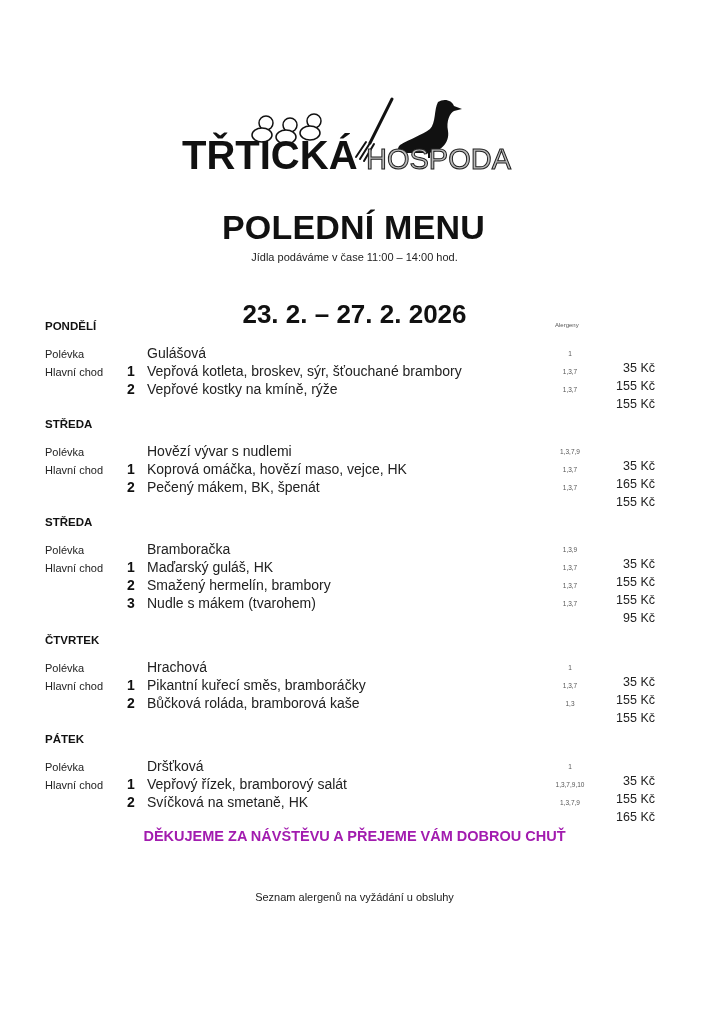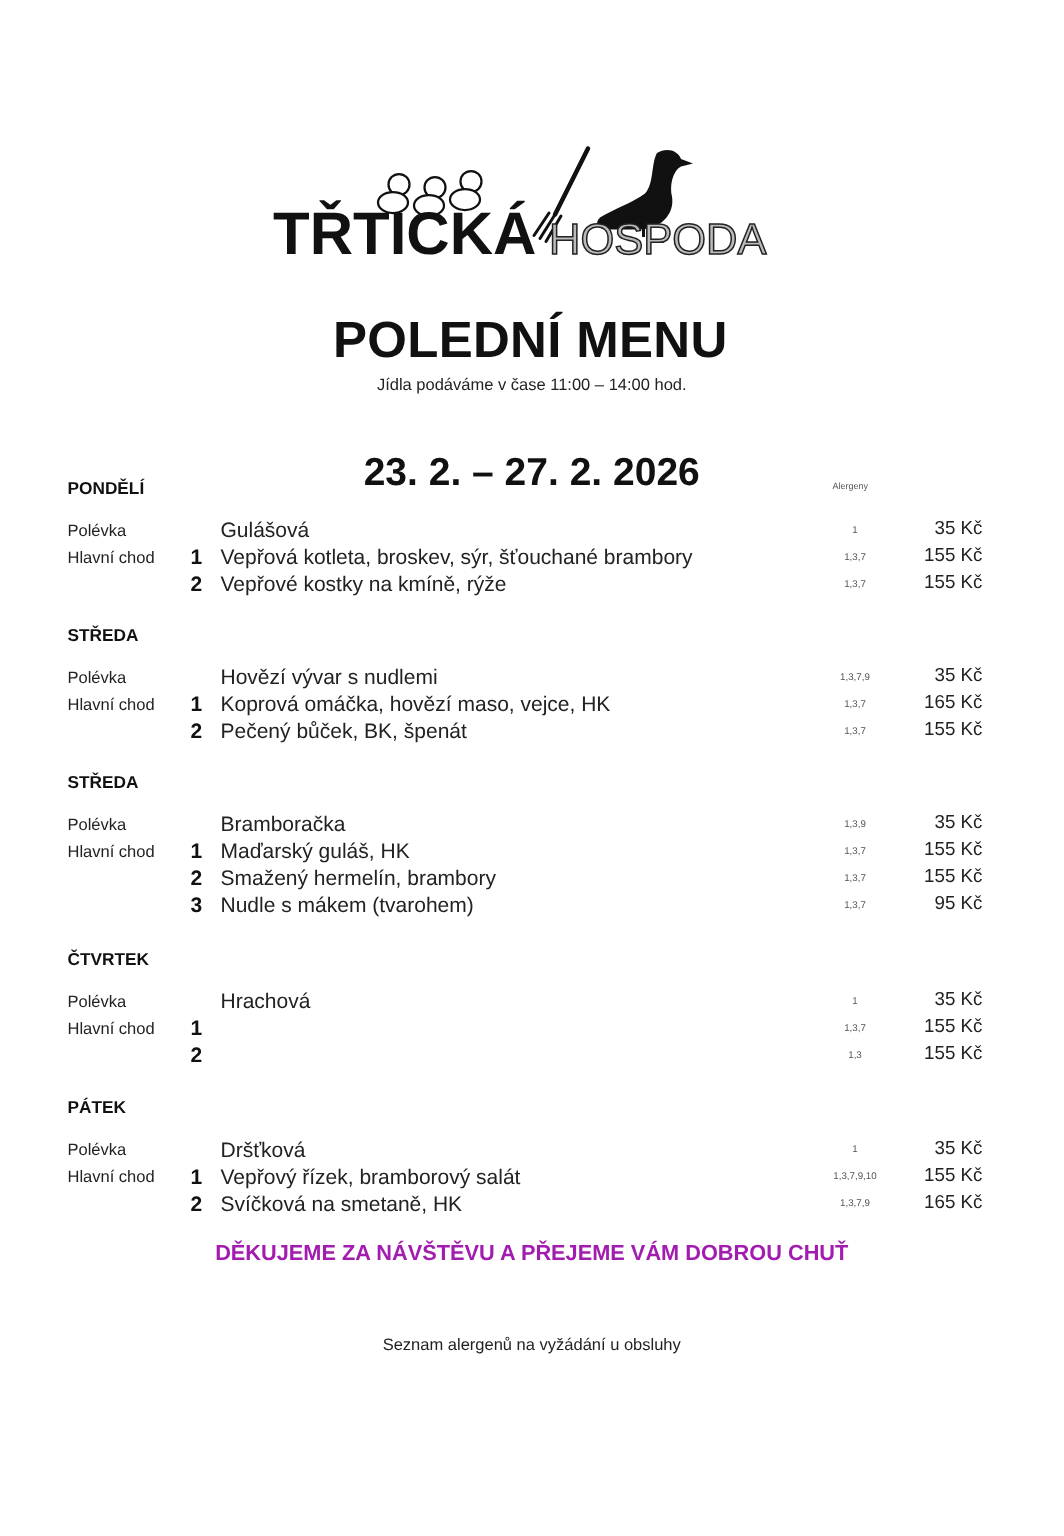--- a/index.html
+++ b/index.html
@@ -14,21 +14,21 @@
   .dates { position:absolute; top:268px; left:0; width:709px; text-align:center;
            font-size:26px; font-weight:bold; color:#111;margin-top:31px; }
   .allergen-head { position:absolute; left:555px; top:322px; font-size:6px; color:#555; }
   .day { position:absolute; left:0; width:709px; }
   .day-name { position:absolute; left:45px; top:0; font-size:11.5px; font-weight:bold; color:#111; }
   .row { position:absolute; left:0; width:709px; height:18px; }
   .row .cat { position:absolute; left:45px; top:3px; font-size:11px; color:#222;text-align:center; }
   .row .num { position:absolute; left:127px; top:0; font-size:14px; font-weight:bold; color:#111; }
   .row .dish { position:absolute; left:147px; top:0; font-size:14px; color:#222; white-space:nowrap; }
   .row .alg { position:absolute; left:540px; width:60px; top:5px; text-align:center; font-size:6.5px; color:#555; }
-  .row .price { position:absolute; right:54px; top:0; font-size:12.5px; color:#222; }
+  .row .price { position:absolute; right:54px; top:16px; font-size:12.5px; color:#222; }
   .thanks { position:absolute; top:828px; left:0; width:709px; text-align:center;
             font-size:14.5px; font-weight:bold; color:#a21caf; }
   .allergen-note { position:absolute; top:891px; left:0; width:709px; text-align:center;
                    font-size:11px; color:#222; }
 </style>
 </head>
 <body>
 
 <div class="logo">
   <svg viewBox="0 0 360 80" xmlns="http://www.w3.org/2000/svg">
@@ -97,21 +97,21 @@
   </div>
   <div class="row" style="top:43px;">
     <span class="cat">Hlavní chod</span>
     <span class="num">1</span>
     <span class="dish">Koprová omáčka, hovězí maso, vejce, HK</span>
     <span class="alg">1,3,7</span>
     <span class="price">165 Kč</span>
   </div>
   <div class="row" style="top:61px;">
     <span class="num">2</span>
-    <span class="dish">Pečený bůček, BK, špenát</span>
+    <span class="dish">Pečený mákem, BK, špenát</span>
     <span class="alg">1,3,7</span>
     <span class="price">155 Kč</span>
   </div>
 </div>
 
 <div class="day" style="top:516px;">
   <div class="day-name">STŘEDA</div>
   <div class="row" style="top:25px;">
     <span class="cat">Polévka</span>
     <span class="dish">Bramboračka</span>
@@ -143,25 +143,27 @@
   <div class="day-name">ČTVRTEK</div>
   <div class="row" style="top:25px;">
     <span class="cat">Polévka</span>
     <span class="dish">Hrachová</span>
     <span class="alg">1</span>
     <span class="price">35 Kč</span>
   </div>
   <div class="row" style="top:43px;">
     <span class="cat">Hlavní chod</span>
     <span class="num">1</span>
+    <span class="dish">Pikantní kuřecí směs, bramboráčky</span>
     <span class="alg">1,3,7</span>
     <span class="price">155 Kč</span>
   </div>
   <div class="row" style="top:61px;">
     <span class="num">2</span>
+    <span class="dish">Bůčková roláda, bramborová kaše</span>
     <span class="alg">1,3</span>
     <span class="price">155 Kč</span>
   </div>
 </div>
 
 <div class="day" style="top:733px;">
   <div class="day-name">PÁTEK</div>
   <div class="row" style="top:25px;">
     <span class="cat">Polévka</span>
     <span class="dish">Dršťková</span>

